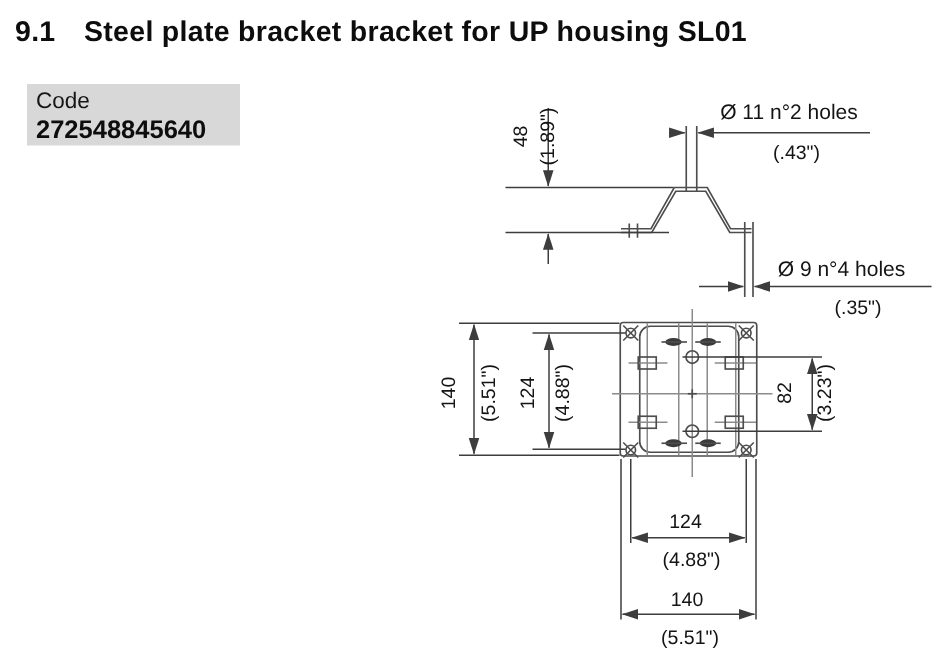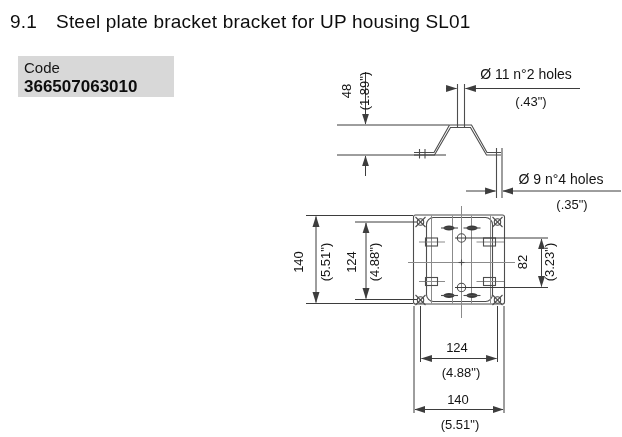--- a/index.html
+++ b/index.html
@@ -1,20 +1,20 @@
 <!DOCTYPE html>
 <html><head>
 <meta charset="utf-8">
 <style>
   html,body{margin:0;padding:0;background:#fff;}
   #page{position:relative;width:622px;height:437px;background:#ffffff;overflow:hidden;
         font-family:"Liberation Sans",sans-serif;color:#111;}
   .title-row{position:absolute;left:10px;top:11px;display:flex;gap:19px;
-             font-size:19px;font-weight:normal;color:#0d0d0d;letter-spacing:0.2px;}
-  .code-box{position:absolute;left:18px;top:56px;width:156px;height:41px;
+             font-size:19px;font-weight:bold;color:#0d0d0d;letter-spacing:0.2px;}
+  .code-box{position:absolute;left:18px;top:56px;width:142px;height:41px;
             background:#d8d8d8;padding:3px 0 0 6px;box-sizing:border-box;}
   .code-label{font-size:15px;line-height:18px;color:#151515;}
   .code-value{font-size:17px;line-height:19px;font-weight:bold;color:#0d0d0d;}
   svg{position:absolute;left:0;top:0;}
   svg text{font-family:"Liberation Sans",sans-serif;fill:#141414;font-size:13px;}
   svg text.lbl{font-size:14px;}
   .geo{stroke:#4d4d4d;stroke-width:1.1;fill:none;}
   .cl{stroke:#8b8b8b;stroke-width:1;fill:none;}
   .dim{stroke:#3d3d3d;stroke-width:1;fill:none;}
 </style>
@@ -23,21 +23,21 @@
 
 <div id="page">
 
   <div class="title-row">
     <span>9.1</span>
     <span>Steel plate bracket bracket for UP housing SL01</span>
   </div>
 
   <div class="code-box">
     <div class="code-label">Code</div>
-    <div class="code-value">366507063010</div>
+    <div class="code-value">272548845640</div>
   </div>
 
   <svg width="622" height="437" viewBox="0 0 622 437">
     <defs>
       <marker id="arr" viewBox="0 0 10 8" refX="9.5" refY="4" markerWidth="11" markerHeight="9" orient="auto-start-reverse" markerUnits="userSpaceOnUse">
         <path d="M0,0.8 L10,4 L0,7.2 Z" fill="#3d3d3d"></path>
       </marker>
     </defs>
 
     <g>

